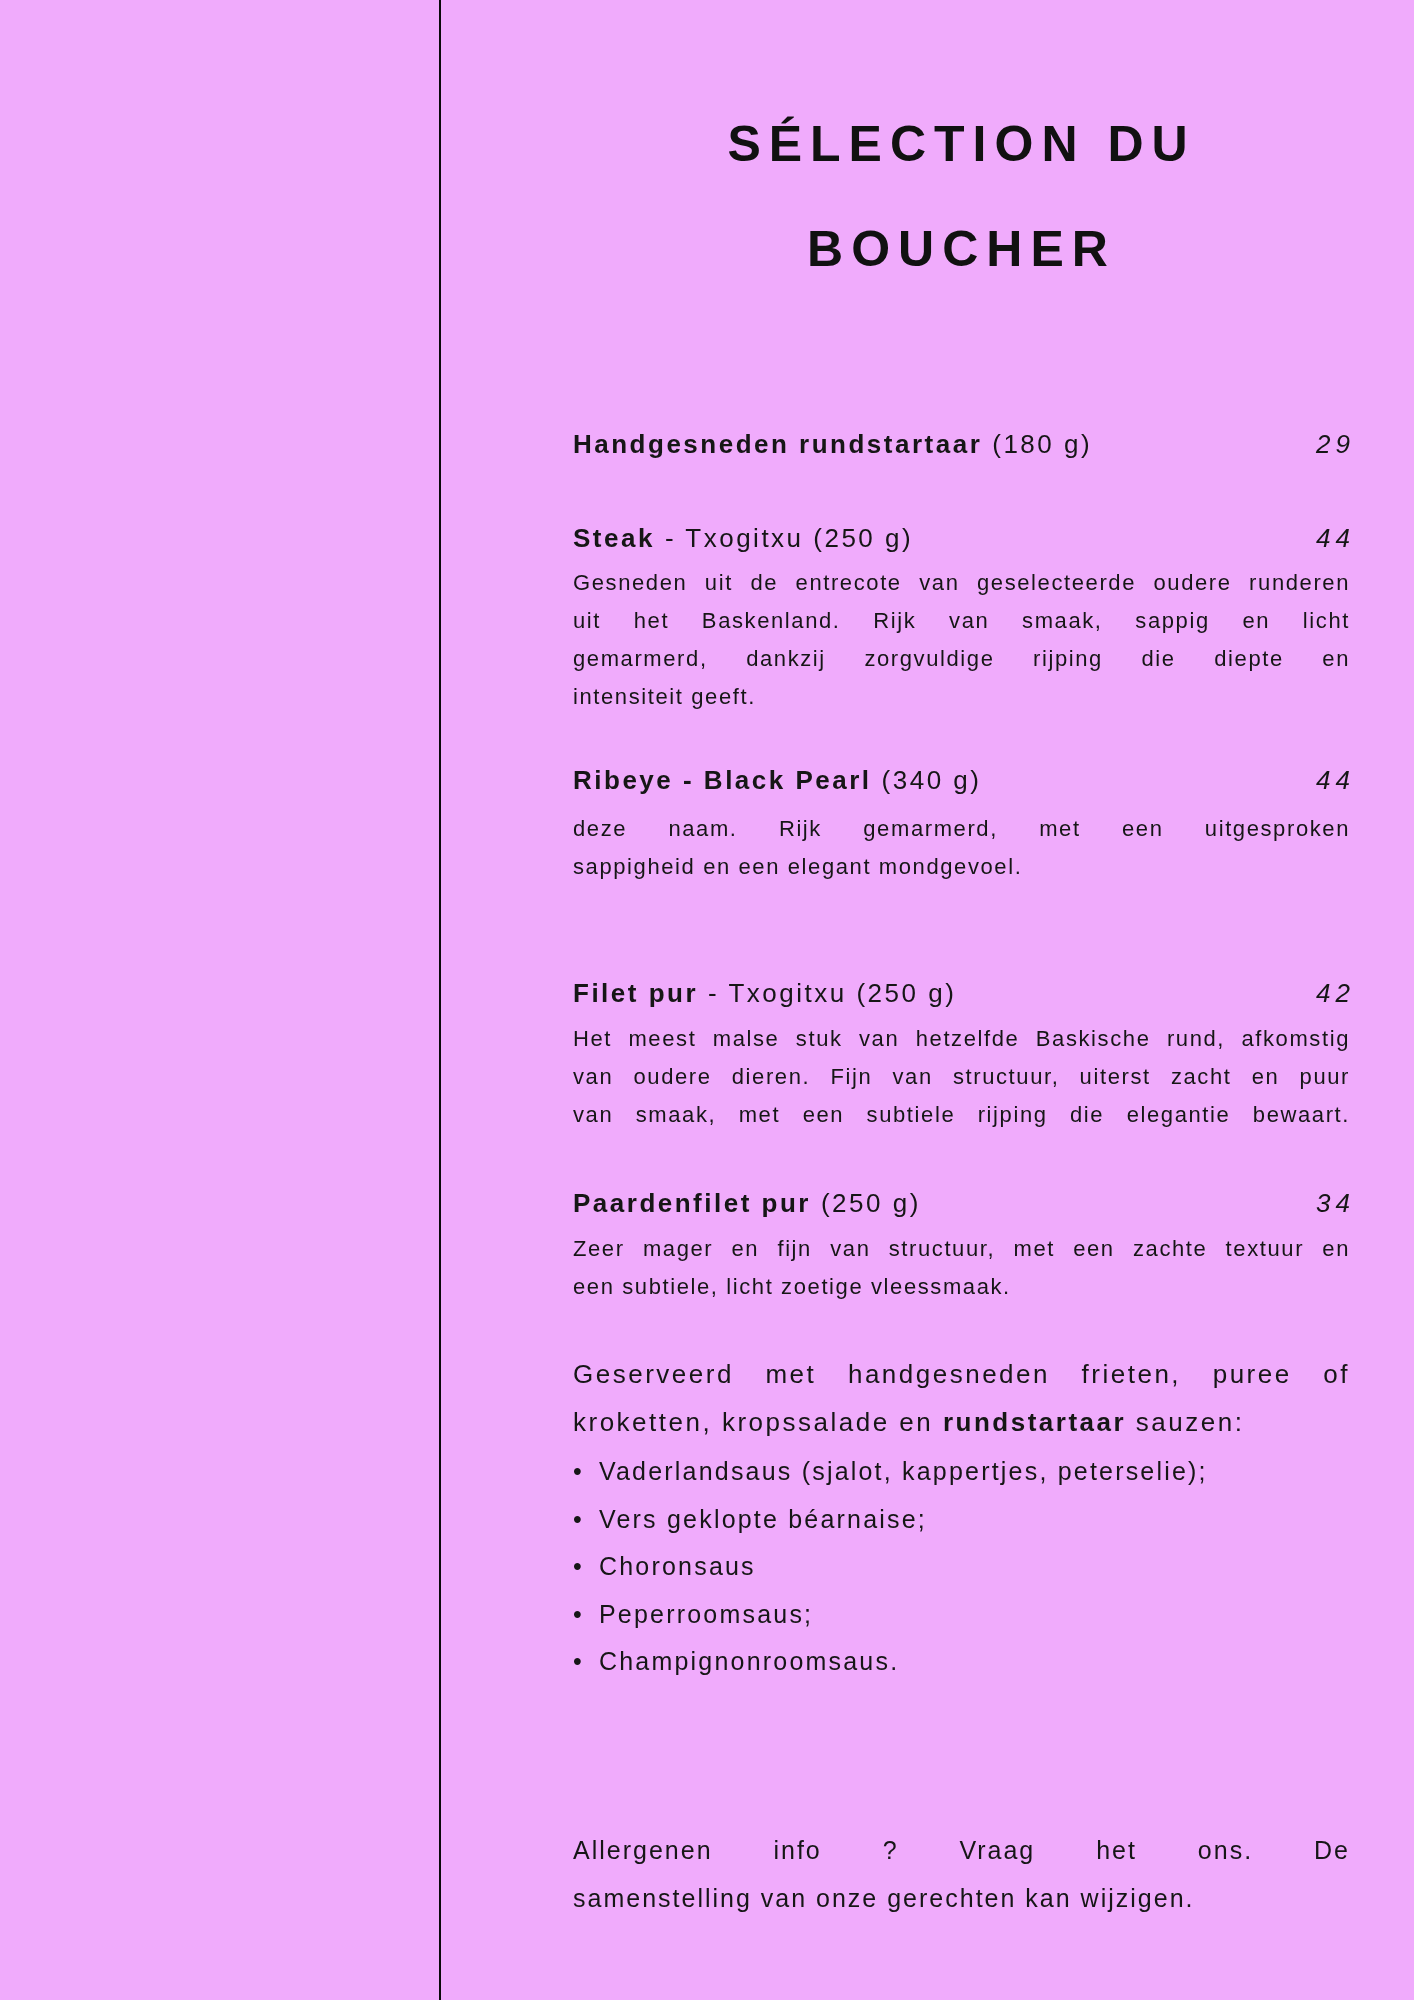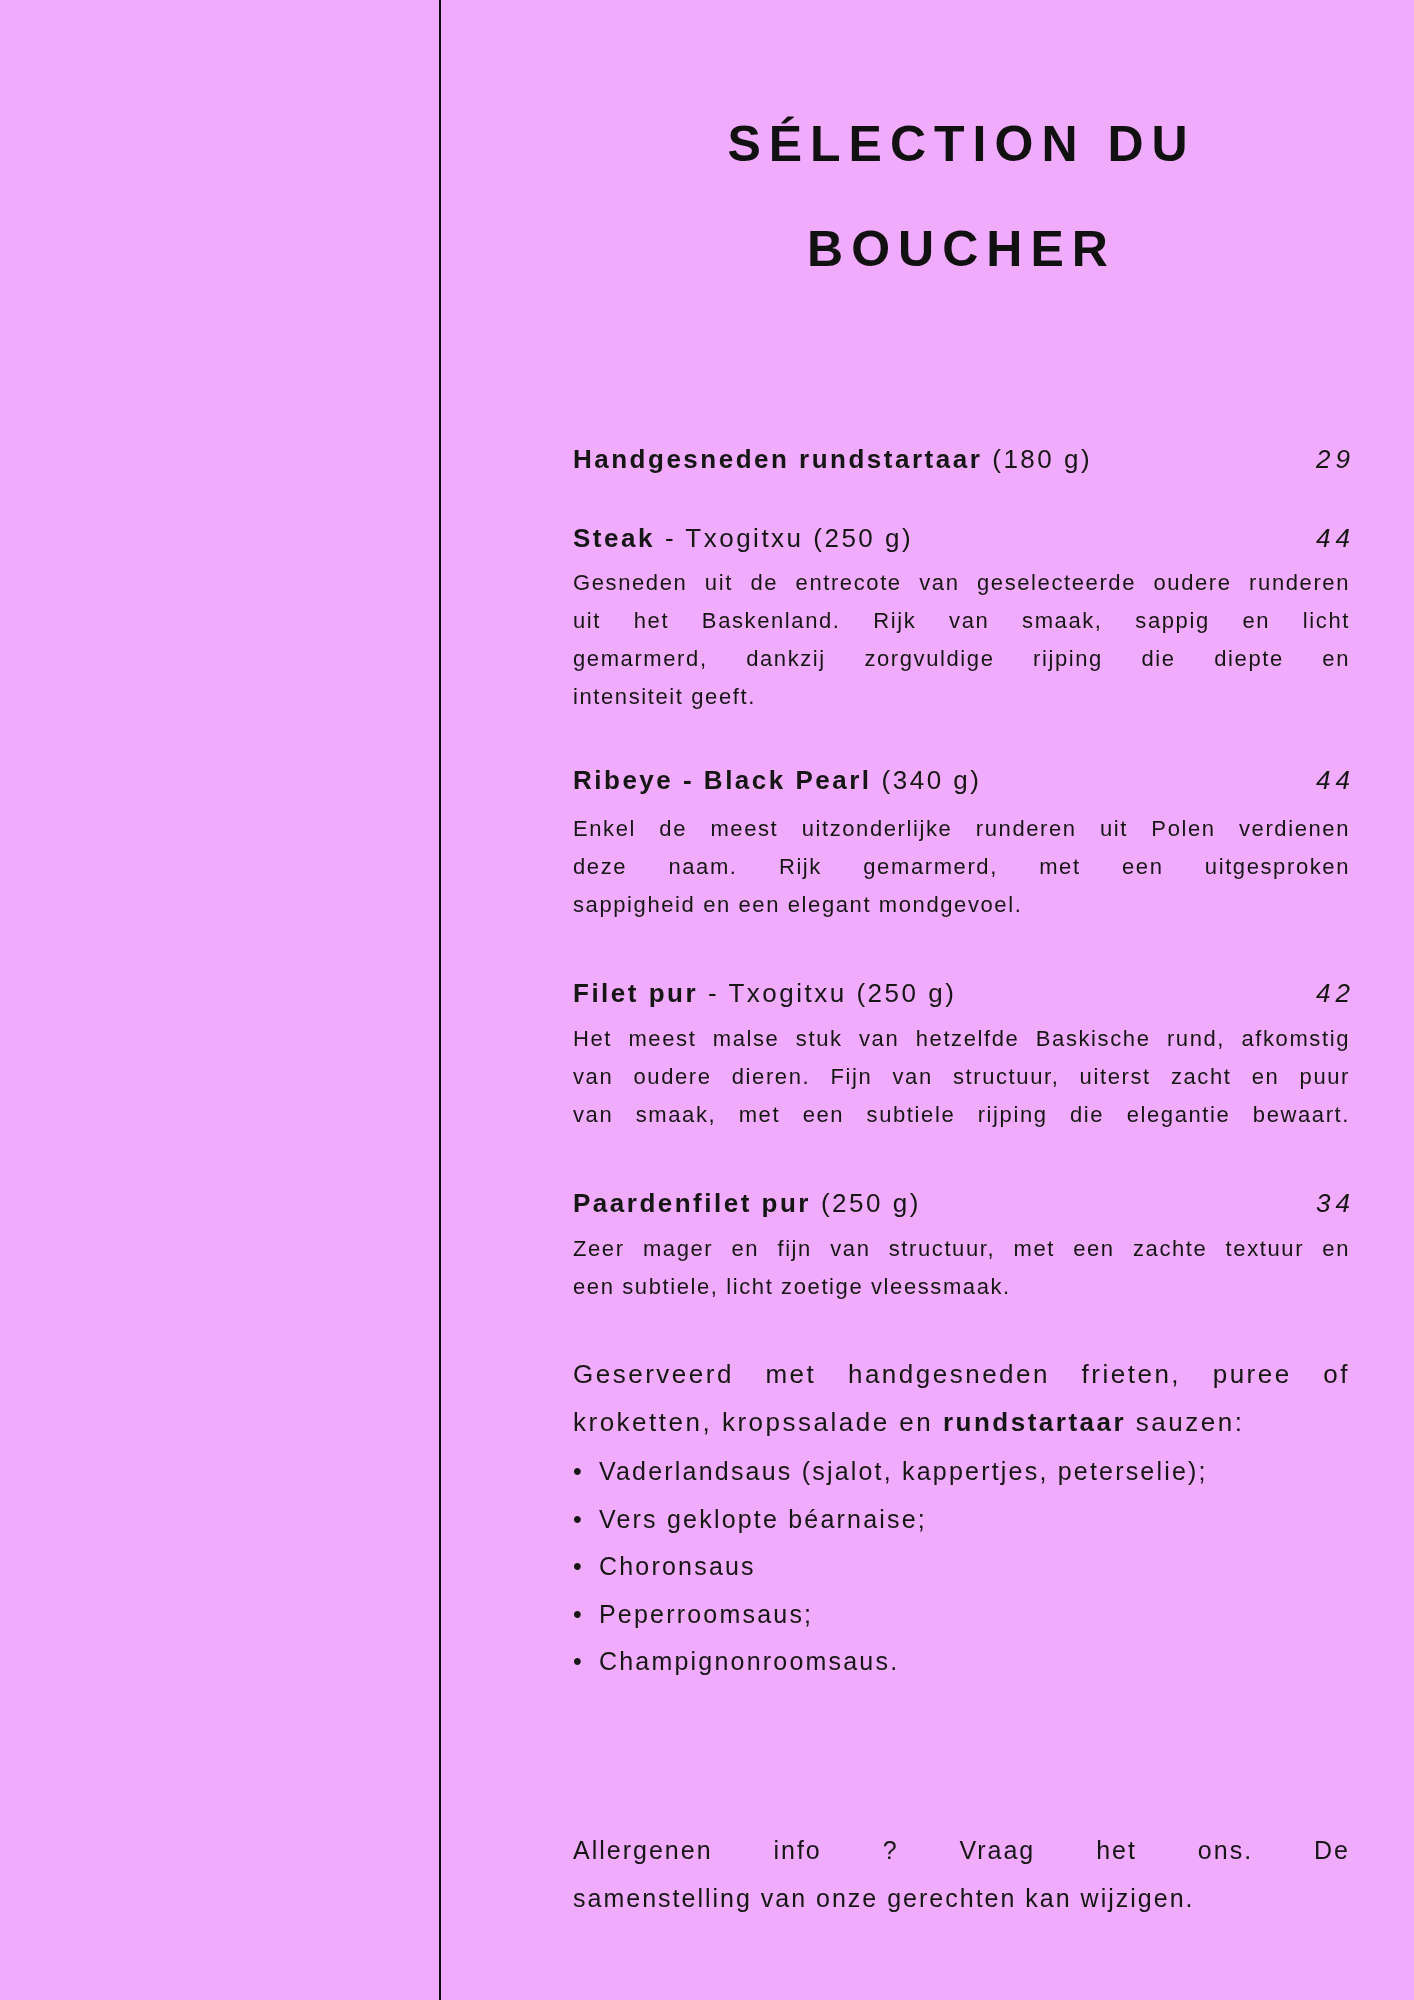--- a/index.html
+++ b/index.html
@@ -66,21 +66,21 @@
 <div class="page">
   <div class="vline"></div>
 
   <div class="content">
 
     <h1 class="title abs" style="top:92px;">
       <span class="title-line">SÉLECTION DU</span>
       <span class="title-line">BOUCHER</span>
     </h1>
 
-    <section class="abs" style="top:439px;">
+    <section class="abs" style="top:424px;">
       <div class="head-row">
         <div><span class="nbold">Handgesneden rundstartaar</span><span class="nreg">(180 g)</span></div>
         <div class="price">29</div>
       </div>
     </section>
 
     <section class="abs" style="top:518px;">
       <div class="head-row">
         <div><span class="nbold">Steak</span><span class="nreg">- Txogitxu (250 g)</span></div>
         <div class="price">44</div>
@@ -92,21 +92,20 @@
         <div class="dline">intensiteit geeft.</div>
       </div>
     </section>
 
     <section class="abs" style="top:760px;">
       <div class="head-row">
         <div><span class="nbold">Ribeye - Black Pearl</span><span class="nreg">(340 g)</span></div>
         <div class="price">44</div>
       </div>
       <div class="desc" style="margin-top:6px;">
-        <div class="dline j">Enkel de meest uitzonderlijke runderen uit Polen verdienen</div>
         <div class="dline j">deze naam. Rijk gemarmerd, met een uitgesproken</div>
         <div class="dline">sappigheid en een elegant mondgevoel.</div>
       </div>
     </section>
 
     <section class="abs" style="top:973px;">
       <div class="head-row">
         <div><span class="nbold">Filet pur</span><span class="nreg">- Txogitxu (250 g)</span></div>
         <div class="price">42</div>
       </div>

